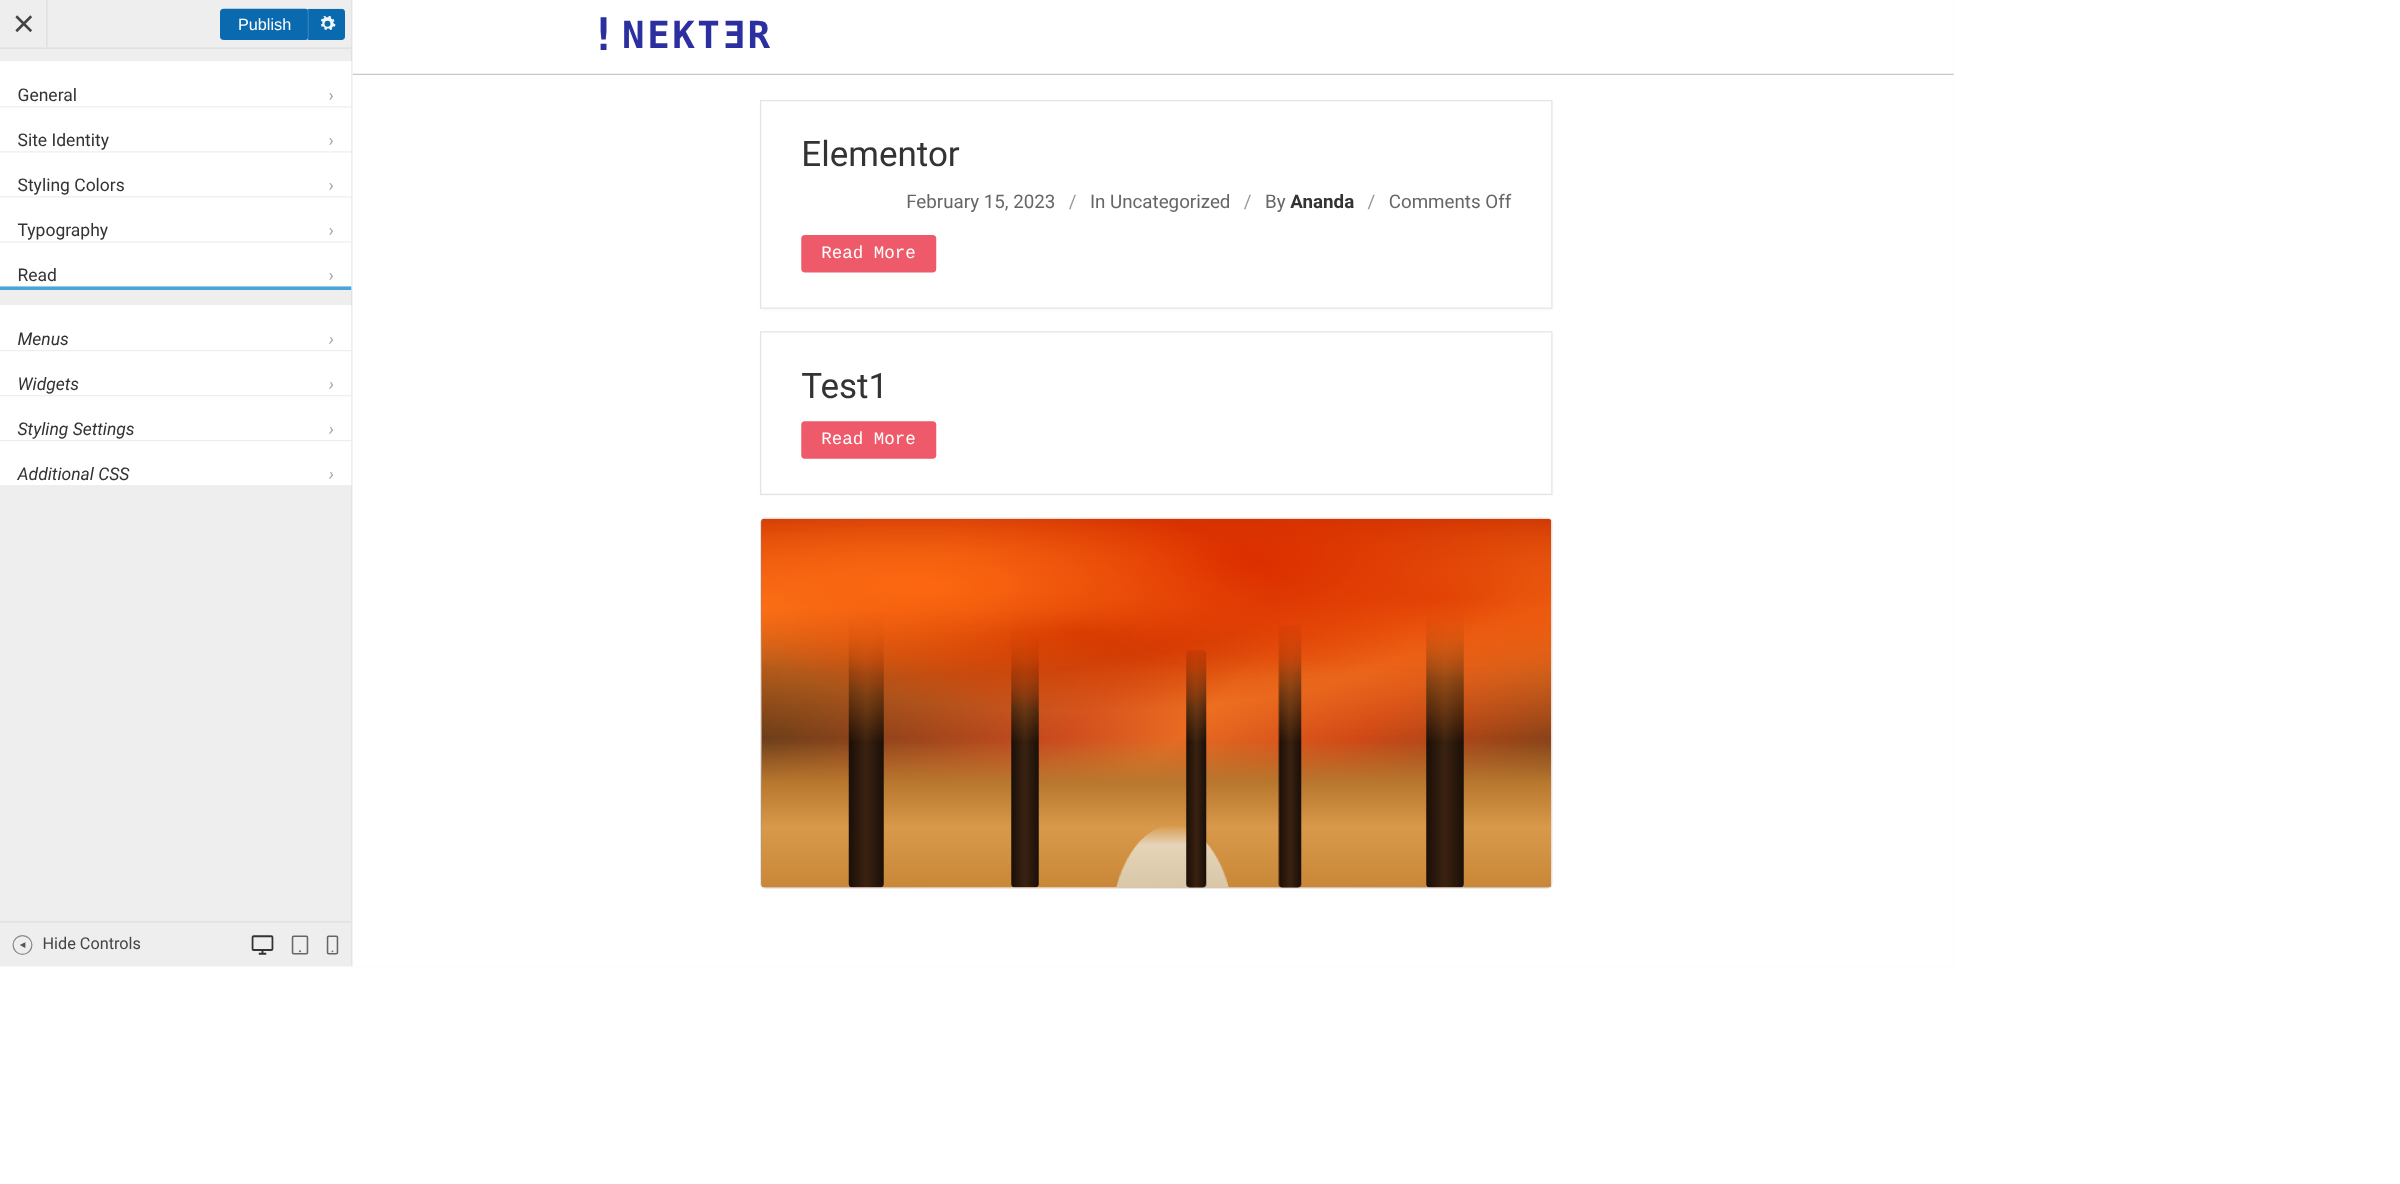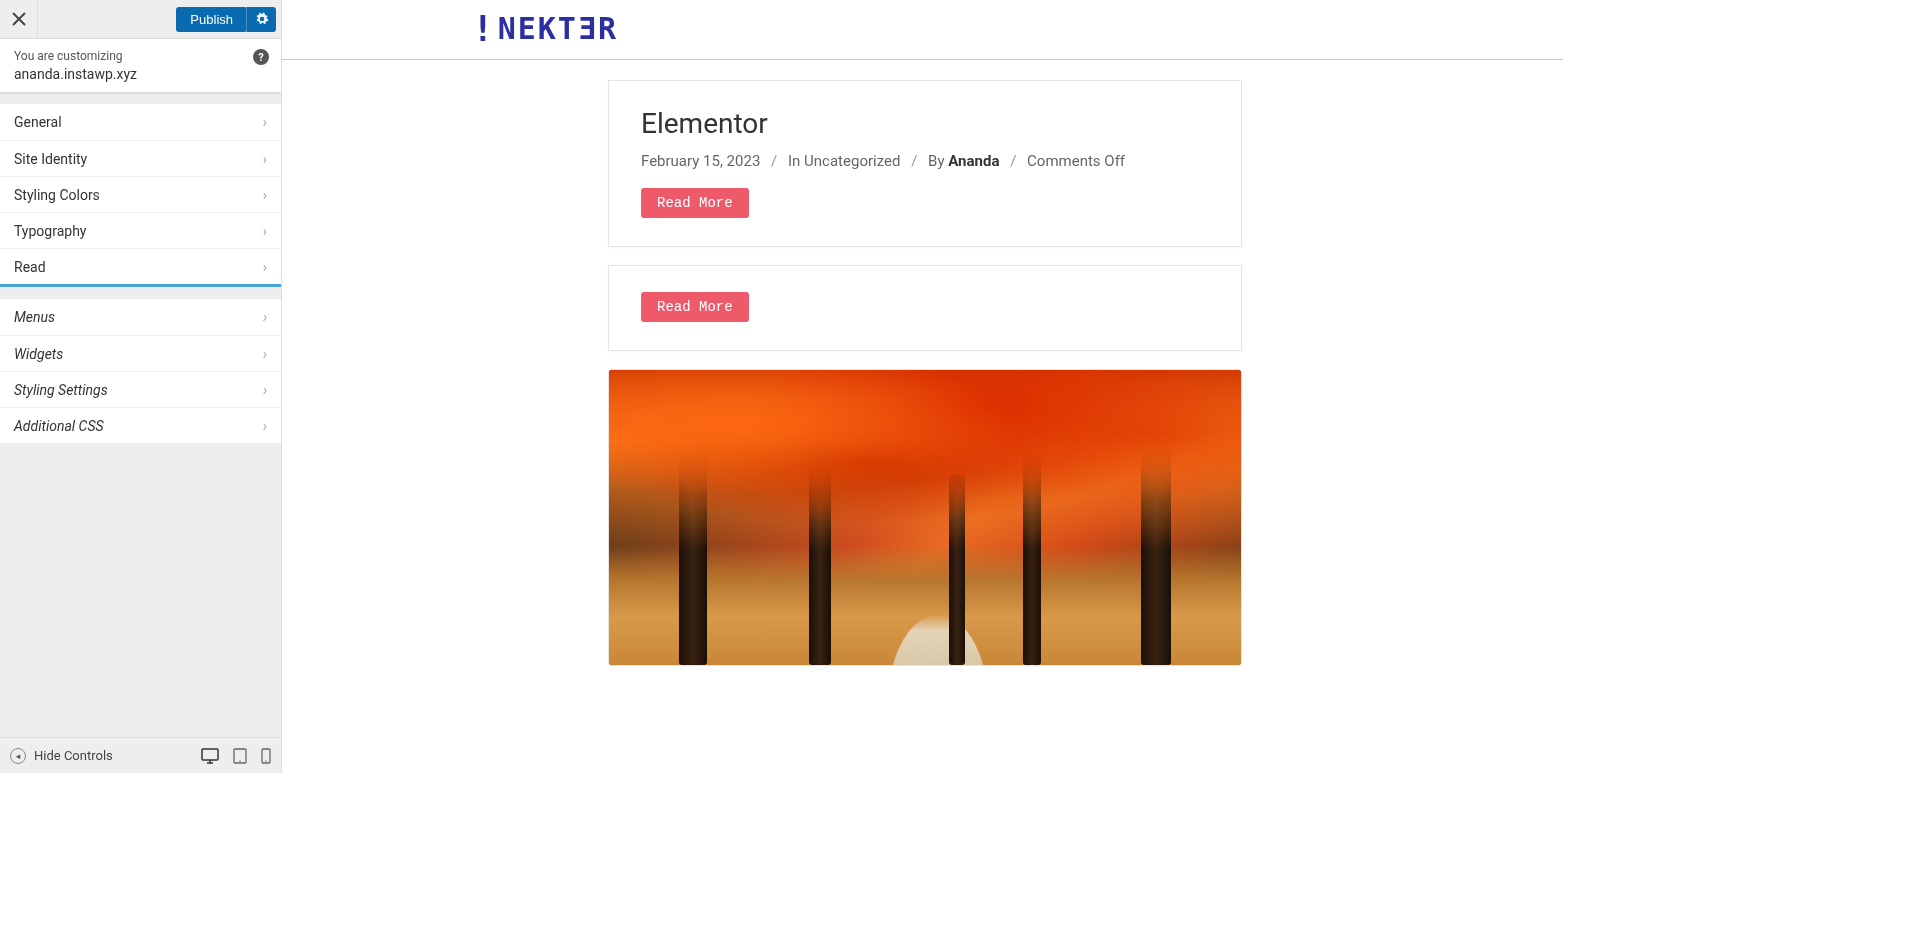--- a/index.html
+++ b/index.html
@@ -19,21 +19,21 @@
 .current-site .sitename { font-size: 14px; color: #333; margin-top: 3px; }
 .help-icon { position: absolute; right: 12px; top: 10px; width: 16px; height: 16px; border-radius: 50%; background: #555; color: #fff; display: flex; align-items: center; justify-content: center; font-size: 11px; font-weight: 700; }
 
 .theme-row { background: #fff; padding: 12px 14px 14px; display: flex; justify-content: space-between; align-items: flex-end; border-top: 1px solid #ddd; border-bottom: 1px solid #ddd; margin-top: 6px; }
 .theme-row .meta .lbl { font-size: 12px; color: #555; }
 .theme-row .meta .name { font-size: 14px; color: #333; margin-top: 3px; }
 .change-btn { background: #fff; color: #0a6ab0; border: 1px solid #0a6ab0; font-size: 12px; padding: 3px 12px; border-radius: 3px; cursor: pointer; }
 
 .menu-section { margin-top: 10px; background: #fff; }
 .menu-section + .menu-section { margin-top: 12px; font-style: italic; }
-.menu-item { display: flex; align-items: center; justify-content: space-between; padding: 0 14px; height: 36px; border-top: 1px solid #eee; cursor: pointer; font-size: 14px; color: #333; background: #fff; }
+.menu-item { display: flex; align-items: flex-end; justify-content: space-between; padding: 0 14px; height: 36px; border-top: 1px solid #eee; cursor: pointer; font-size: 14px; color: #333; background: #fff; }
 .menu-item:first-child { border-top: 0; }
 .menu-section.bordered-bottom { border-bottom: 3px solid #4ba4d6; }
 .menu-item .chev { color: #a0a5aa; }
 
 .sidebar-spacer { flex: 1; background: #eee; }
 
 .sidebar-footer { display: flex; align-items: center; justify-content: space-between; background: #eee; border-top: 1px solid #ddd; height: 36px; padding: 0 10px; }
 .hide-controls { display: flex; align-items: center; gap: 8px; font-size: 13px; color: #444; cursor: pointer; }
 .hide-controls-icon { width: 16px; height: 16px; border-radius: 50%; border: 1px solid #888; display: flex; align-items: center; justify-content: center; font-size: 9px; color: #555; }
 .devices { display: flex; gap: 14px; }
@@ -41,21 +41,21 @@
 
 
 .preview { flex: 1; background: #fff; overflow: auto; position: relative; }
 .site-header { display: flex; align-items: center; padding: 8px 0 10px 190px; border-bottom: 1px solid #c8c8c8; }
 .logo { display: flex; align-items: center; font-weight: 700; font-size: 30px; letter-spacing: 2px; color: #2b2fa0; font-family: monospace; }
 .logo .bang { font-size: 36px; margin-right: 2px; }
 
 .posts { padding: 20px 0 0 326px; width: 960px; }
 .post-card { background: #fff; border: 1px solid #e4e4e4; border-radius: 0; padding: 26px 32px 28px; margin-bottom: 18px; box-shadow: 0 1px 2px rgba(0,0,0,.03); }
 .post-title { font-size: 28px; color: #333; font-weight: 400; margin-bottom: 12px; }
-.post-meta { font-size: 15px; color: #666; margin-bottom: 18px; }
+.post-meta { font-size: 15px; color: #666; margin-bottom: 18px; text-align: right; }
 .post-meta .sep { padding: 0 7px; color: #999; }
 .post-meta .author { color: #333; font-weight: 700; }
 .read-more { display: inline-block; background: #ee5a6a; color: #fff; font-size: 14px; padding: 7px 16px; border-radius: 3px; border: none; cursor: pointer; font-family: Liberation Mono, monospace; }
 
 .image-card { border: 1px solid #e4e4e4; border-radius: 4px; overflow: hidden; margin-bottom: 18px; }
 .image-card .img { height: 295px; position: relative; overflow: hidden; background: linear-gradient(135deg,#3b2a18 0%,#6b3d1a 20%,#cc4a1f 45%,#e86b23 55%,#d14817 70%,#7a3f19 90%); }
 .tree-trunk { position: absolute; bottom: 0; width: 22px; background: linear-gradient(90deg,#1a0f08,#3a2211,#1a0f08); border-radius: 3px; }
 .t1 { left: 70px; height: 260px; width: 28px; }
 .t2 { left: 200px; height: 230px; }
 .t3 { left: 340px; height: 190px; width: 16px; }
@@ -83,25 +83,20 @@
       <button class="publish-btn">
         <span>Publish</span>
         <span class="gear">
           <svg width="14" height="14" viewBox="0 0 24 24" fill="#fff">
               <path d="M12 8a4 4 0 100 8 4 4 0 000-8zm9 4l2 1-1 3-2-.5-2 2 .5 2-3 1-1-2h-3l-1 2-3-1 .5-2-2-2-2 .5-1-3 2-1v-3l-2-1 1-3 2 .5 2-2L6 2l3-1 1 2h3l1-2 3 1-.5 2 2 2 2-.5 1 3-2 1z" opacity=".95"></path>
             </svg>
         </span>
       </button>
     </div>
 
-    <div class="current-site">
-      <div class="label">You are customizing</div>
-      <div class="sitename">ananda.instawp.xyz</div>
-      <div class="help-icon">?</div>
-    </div>
 
 
     <div class="menu-section bordered-bottom">
       <div class="menu-item">
           <span>General</span>
           <span class="chev">›</span>
         </div>
       <div class="menu-item">
           <span>Site Identity</span>
           <span class="chev">›</span>
@@ -188,20 +183,21 @@
           <span>In </span><span>Uncategorized</span>
           <span class="sep">/</span>
           <span>By </span><span class="author">Ananda</span>
           <span class="sep">/</span>
           <span>Comments Off</span>
         </div>
         <button class="read-more">Read More</button>
       </div>
 
       <div class="post-card">
+        <h2 class="post-title">Test1</h2>
         <button class="read-more">Read More</button>
       </div>
 
       <div class="image-card">
         <div class="img">
           <div class="ground"></div>
           <div class="path"></div>
           <div class="tree-trunk t1"></div>
           <div class="tree-trunk t2"></div>
           <div class="tree-trunk t3"></div>

